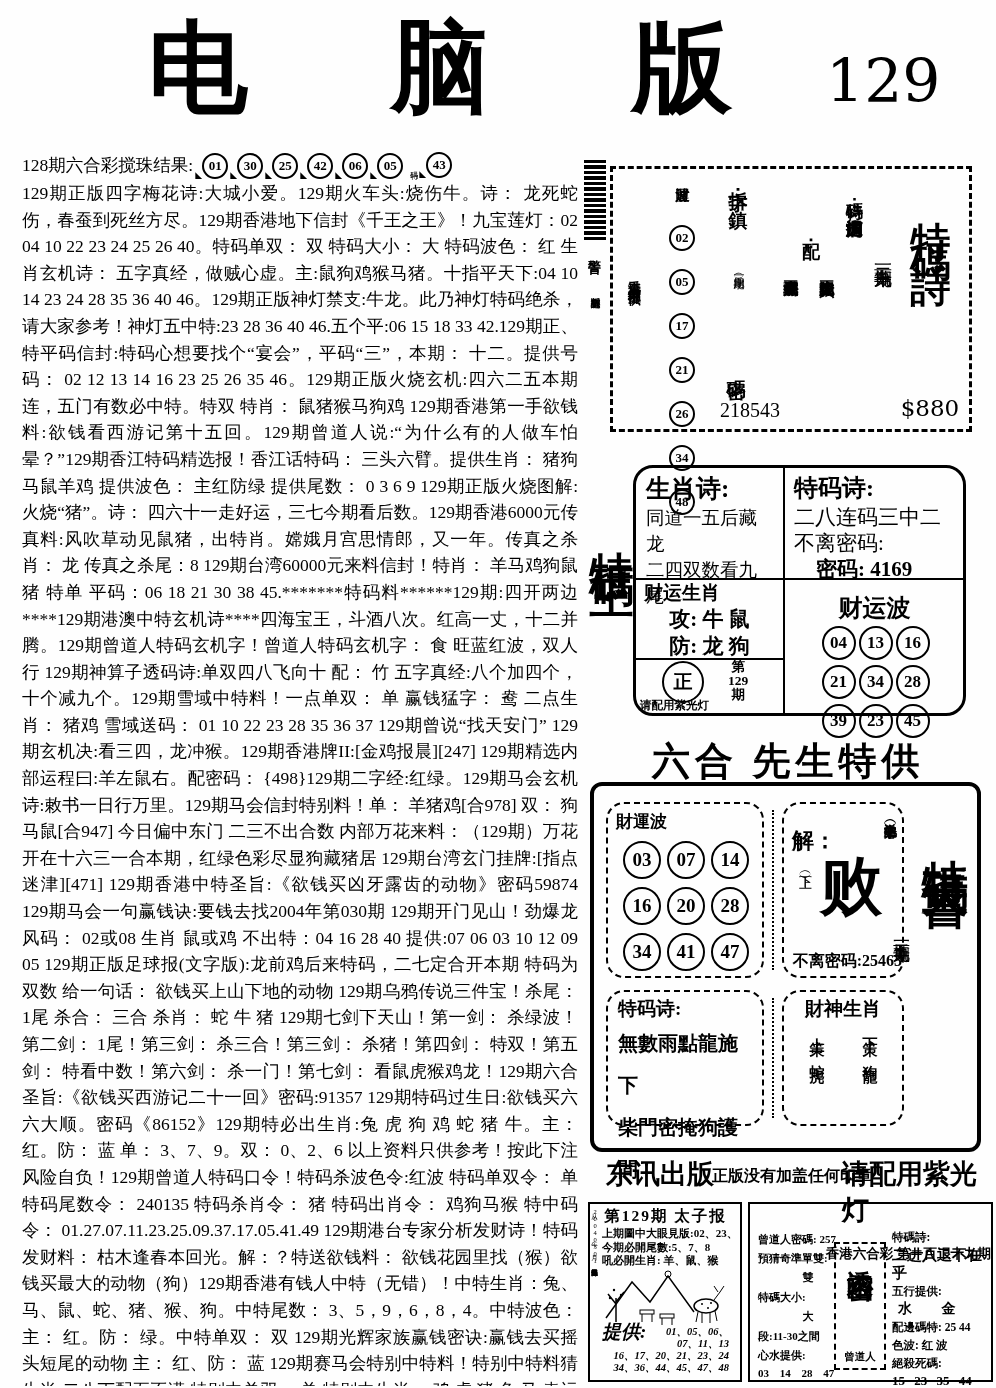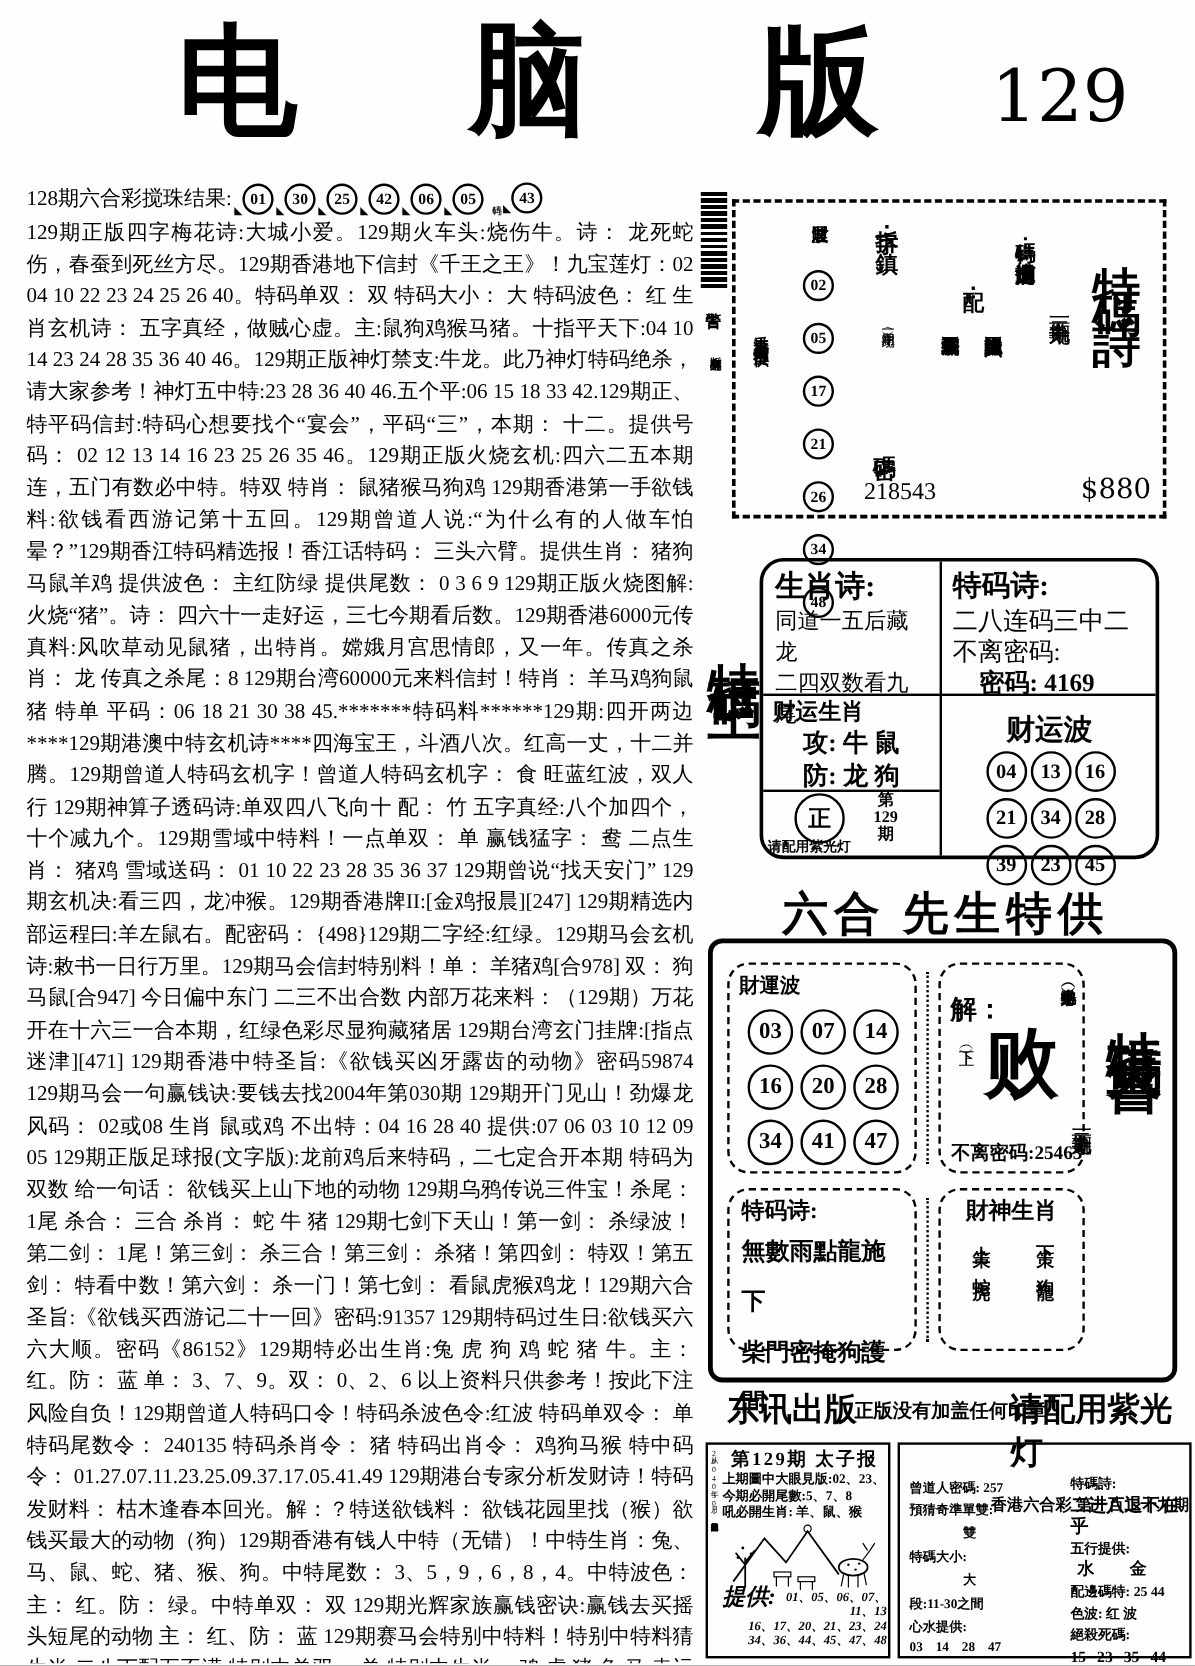--- a/index.html
+++ b/index.html
@@ -101,21 +101,21 @@
   .cs-cols span{font-size:15px;font-weight:bold;letter-spacing:4px;}
 
   
   .pub-l{left:606px;top:1156px;font-size:27px;font-weight:bold;}
   .pub-m{left:712px;top:1166px;font-size:16px;font-weight:bold;}
   .pub-r{left:842px;top:1156px;font-size:27px;font-weight:bold;}
 
   
   .tz-box{left:588px;top:1202px;width:154px;height:180px;border:2.5px solid #000;box-sizing:border-box;}
   .tz-side{left:1px;top:4px;font-size:6.5px;height:168px;line-height:1;}
-  .tz-body{position:absolute;left:12px;top:2px;right:1px;}
+  .tz-body{position:absolute;left:12px;top:2px;right:11px;}
   .tz-title{font-size:15.5px;font-weight:900;text-align:center;letter-spacing:2px;}
   .tz-line{font-size:11px;font-weight:bold;line-height:13.5px;white-space:nowrap;}
   .tz-draw{display:block;margin:0 auto;}
   .tz-tigong{font-size:10.5px;font-style:italic;font-weight:bold;line-height:12px;text-align:right;}
   .tz-tigong .lbl{float:left;font-size:19px;}
 
   
   .tm-box{left:748px;top:1202px;width:245px;height:180px;border:2.5px solid #000;box-sizing:border-box;}
   .tm-head{position:absolute;left:0;right:0;top:5px;text-align:right;font-size:13.5px;font-weight:bold;margin-top:36px;}
   .tm-left{position:absolute;left:8px;top:28px;width:100px;font-size:11px;font-weight:bold;}
@@ -305,20 +305,24 @@
     <div class="tm-left">
       <div>曾道人密碼: 257</div>
       <div>預猜奇準單雙:</div>
       <div class="c">雙</div>
       <div>特碼大小:</div>
       <div class="c">大</div>
       <div>段:11-30之間</div>
       <div>心水提供:</div>
       <div style="word-spacing:8px;">03 14 28 47</div>
     </div>
+    <div class="seal">
+      <span class="vt t">透密函</span>
+      <span class="s">曾道人</span>
+    </div>
     <div class="tm-right">
       <div>特碼詩:</div>
       <div class="big">二进八退不在乎</div>
       <div>五行提供:</div>
       <div class="wu">水 金</div>
       <div>配邊碼特: 25 44</div>
       <div>色波: 红 波</div>
       <div>絕殺死碼:</div>
       <div class="num">15 23 35 44</div>
     </div>

